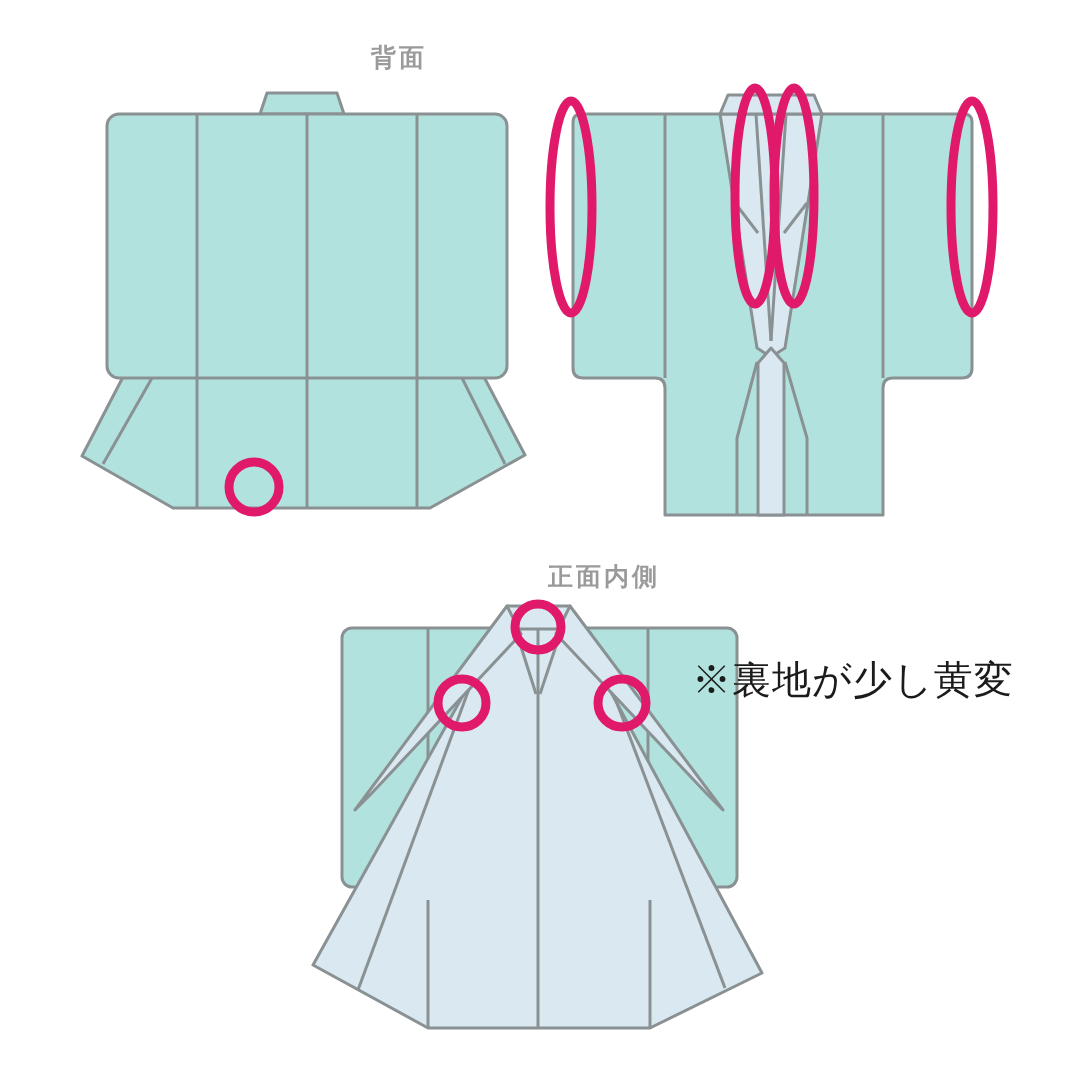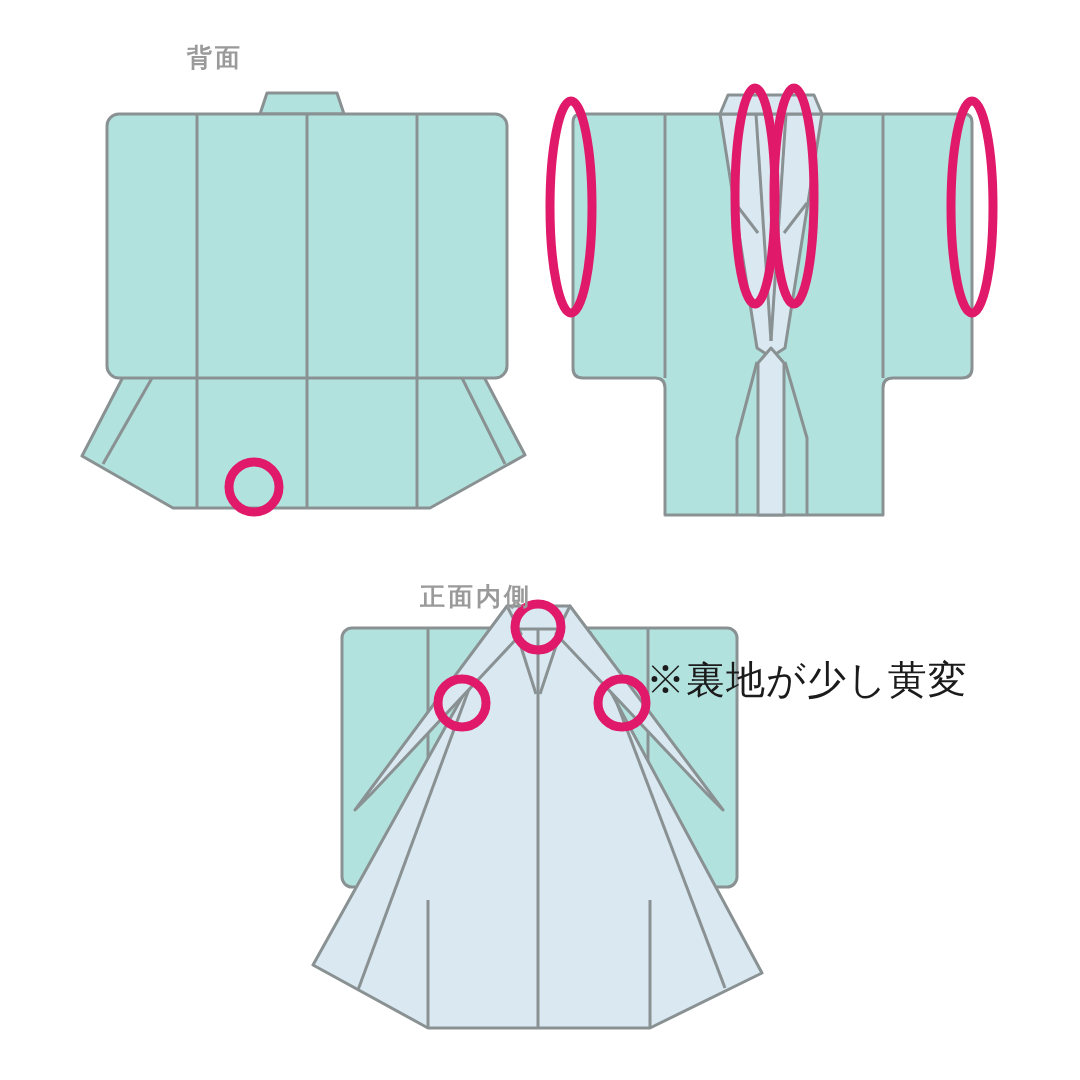--- a/index.html
+++ b/index.html
@@ -3,21 +3,21 @@
 <meta charset="utf-8">
 <style>
   html,body{margin:0;padding:0;background:#fff;}
   .canvas{
     position:relative;width:1080px;height:1080px;
     background:var(--page-bg,#fff);overflow:hidden;
     font-family:"Liberation Sans",sans-serif;
   }
   .diagram-svg{position:absolute;left:0;top:0;}
   .view-label{
-    position:absolute;width:240px;text-align:left;
+    position:absolute;width:240px;text-align:right;
     font-size:25px;font-weight:bold;letter-spacing:3px;
     color:var(--title-gray,#9a9a9a);
   }
   .note-text{
     position:absolute;
     font-family:"Liberation Serif","DejaVu Serif",serif;
     font-size:39px;letter-spacing:1px;
     color:var(--note-black,#1b1b1b);white-space:nowrap;
   }
   
@@ -85,16 +85,16 @@
       <path class="lining" d="M507,606 L355,810 L371,794 L521,634 Z"></path>
       <path class="lining" d="M570,606 L723,810 L707,794 L556,634 Z"></path>
 
       <circle class="marker" cx="538" cy="627" r="23"></circle>
       <circle class="marker" cx="462" cy="703" r="24"></circle>
       <circle class="marker" cx="622" cy="703" r="24"></circle>
     </g>
   </svg>
 
   <div class="view-label" style="left:187px;top:41px;">背面</div>
-  <div class="view-label" style="left:420px;top:560px;margin-top:20px;">正面内側</div>
-  <div class="note-text" style="left:646px;top:653px;">※裏地が少し黄変</div>
+  <div class="view-label" style="left:420px;top:560px;">正面内側</div>
+  <div class="note-text" style="left:646px;top:653px;padding-left:46px;">※裏地が少し黄変</div>
 
 </div>
 
 </body></html>

